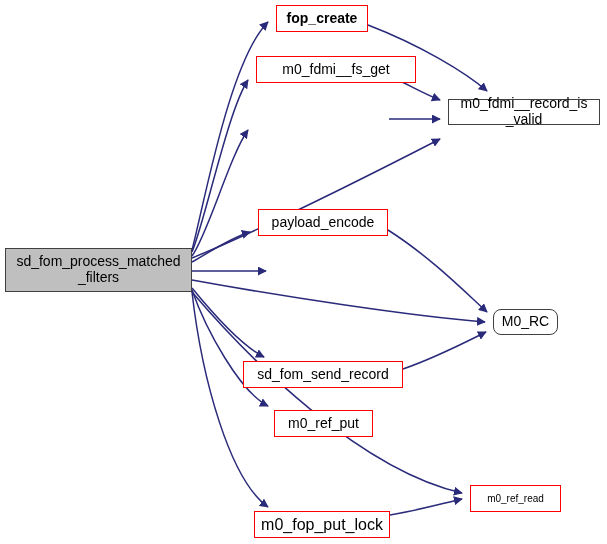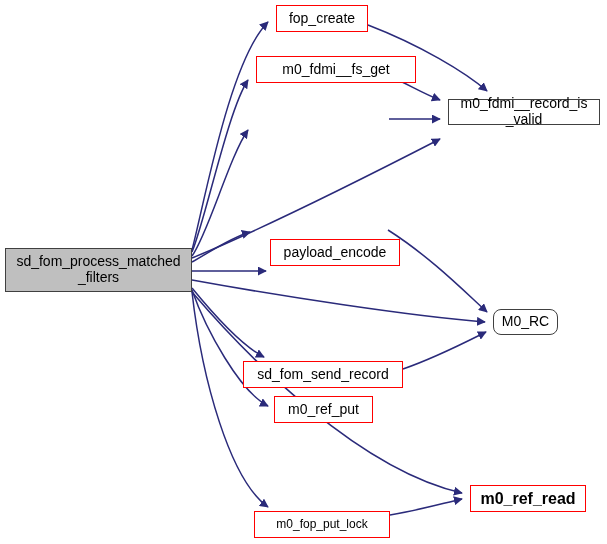--- a/index.html
+++ b/index.html
@@ -76,34 +76,34 @@
       <path d="M 389,119 L 440,119"></path>
       <path d="M 388,230 C 432,258 468,295 487,312"></path>
       <path d="M 403,369 C 435,358 466,342 486,332"></path>
       <path d="M 390,515 C 420,510 444,503 462,499"></path>
     </g>
   </svg>
 
   <div class="gnode current" style="left:5px; top:248px; width:187px; height:44px; font-size:14px;">sd_fom_process_matched
 _filters</div>
 
-  <div class="gnode red" style="left:276px; top:5px; width:92px; height:27px; font-size:14px;">fop_create</div>
+  <div class="gnode red" style="left:276px; top:5px; width:92px; height:27px; font-size:14px;font-weight:bold;">fop_create</div>
 
   <div class="gnode red" style="left:256px; top:56px; width:160px; height:27px; font-size:14px;">m0_fdmi__fs_get</div>
 
 
   <div class="gnode black" style="left:448px; top:99px; width:152px; height:26px; font-size:14px;">m0_fdmi__record_is
 _valid</div>
 
-  <div class="gnode red" style="left:270px; top:209px; width:130px; height:27px; font-size:14px;margin-top:30px;">payload_encode</div>
+  <div class="gnode red" style="left:258px; top:209px; width:130px; height:27px; font-size:14px;">payload_encode</div>
 
 
   <div class="gnode black" style="left:493px; top:309px; width:65px; height:26px; font-size:14px;border-radius:8px;">M0_RC</div>
 
   <div class="gnode red" style="left:243px; top:361px; width:160px; height:27px; font-size:14px;">sd_fom_send_record</div>
 
-  <div class="gnode red" style="left:274px; top:396px; width:99px; height:27px; font-size:14px;">m0_ref_put</div>
+  <div class="gnode red" style="left:274px; top:410px; width:99px; height:27px; font-size:14px;">m0_ref_put</div>
 
-  <div class="gnode red" style="left:470px; top:485px; width:116px; height:27px; font-size:16px;font-weight:bold;">m0_ref_read</div>
+  <div class="gnode red" style="left:470px; top:485px; width:91px; height:27px; font-size:10px;">m0_ref_read</div>
 
-  <div class="gnode red" style="left:254px; top:511px; width:136px; height:27px; font-size:12px;">m0_fop_put_lock</div>
+  <div class="gnode red" style="left:254px; top:511px; width:136px; height:27px; font-size:16px;">m0_fop_put_lock</div>
 
 </div>
 
 </body></html>

